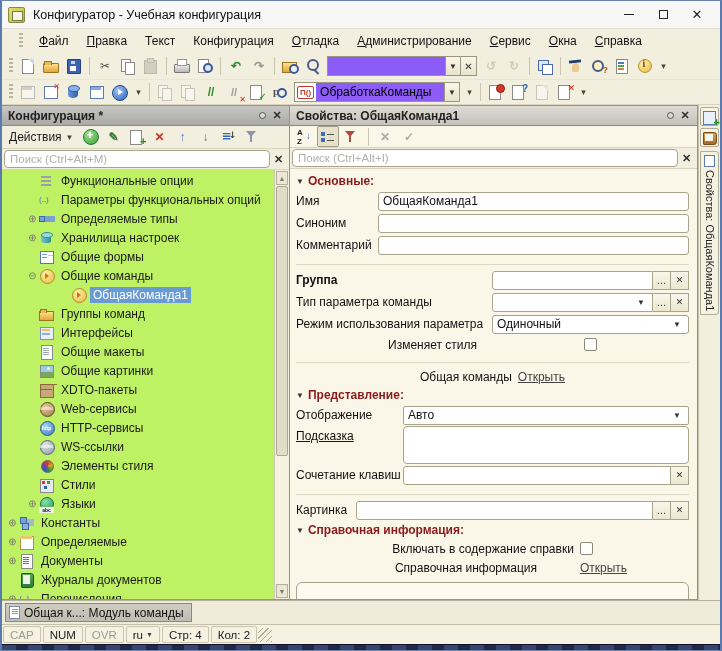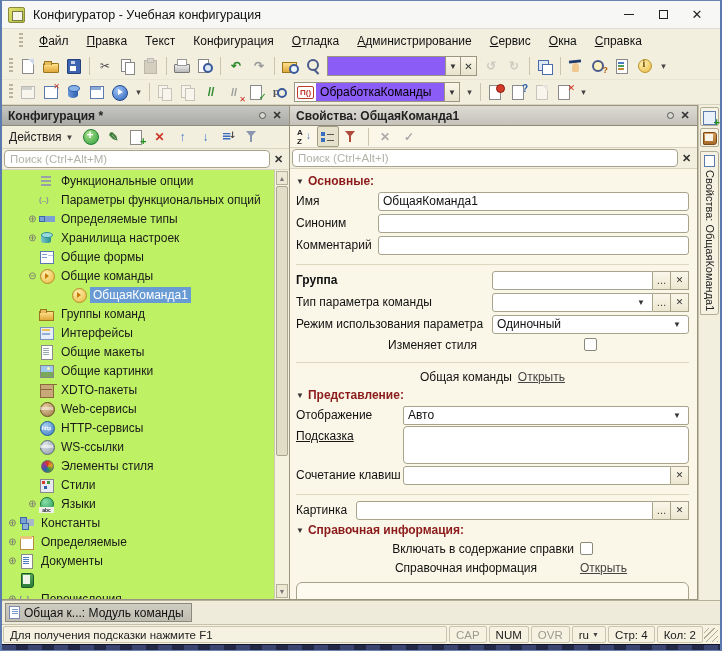--- a/index.html
+++ b/index.html
@@ -553,20 +553,21 @@
               <span class="tlabel">Определяемые</span>
             </div>
             <div class="trow lvl1">
               <span class="texp">⊕</span>
               <span class="tico tico--doc"></span>
               <span class="tlabel">Документы</span>
             </div>
             <div class="trow lvl1">
               <span class="texp"></span>
               <span class="tico tico--journal"></span>
+              <span class="tlabel">Журналы документов</span>
             </div>
             <div class="trow lvl1">
               <span class="texp">⊕</span>
               <span class="tico tico--enum"></span>
               <span class="tlabel">Перечисления</span>
             </div>
           </div>
         <div class="vscroll">
           <div class="sbtn up">▲</div>
           <div class="sthumb"></div>
@@ -743,21 +744,20 @@
   </div>
 
   <div class="tabstrip">
     <span class="wintab">
       <span class="ticon"></span>
       <span>Общая к...: Модуль команды</span>
     </span>
   </div>
 
   <div class="statusbar">
-    <span class="stcell sthint">Для получения подсказки нажмите F1</span>
     <span id="stcells" style="display:flex;align-items:stretch;">
         <span class="stcell dim">
           <span>CAP</span>
         </span>
         <span class="stcell">
           <span>NUM</span>
         </span>
         <span class="stcell dim">
           <span>OVR</span>
         </span>

